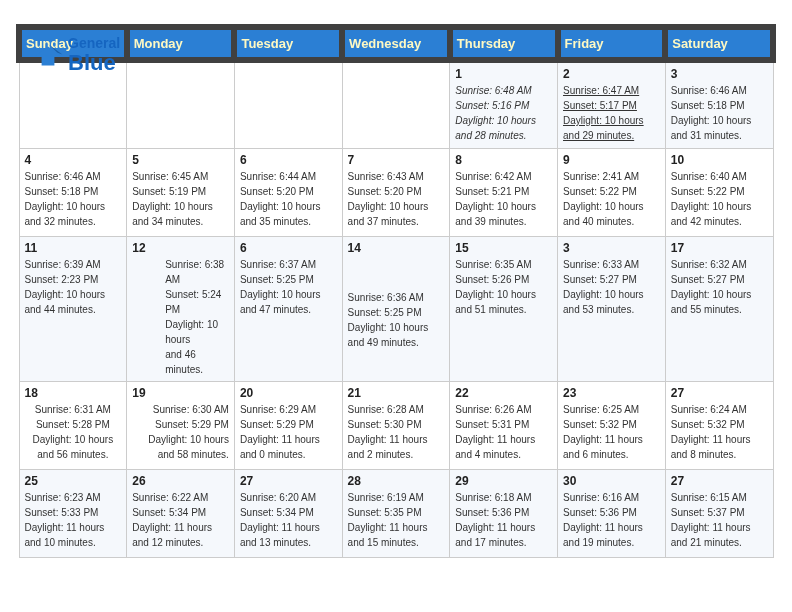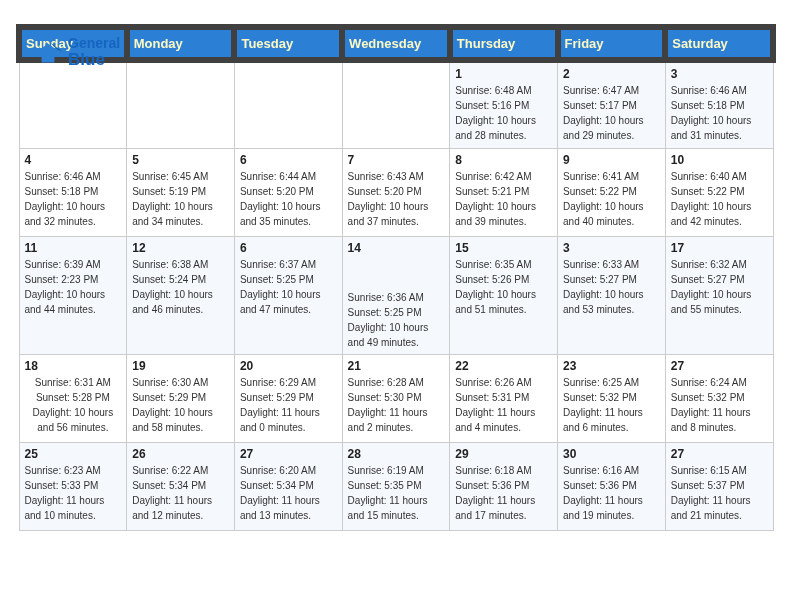--- a/index.html
+++ b/index.html
@@ -86,21 +86,21 @@
 <body>
 
 <div class="top-section">
   <div class="logo">
     <svg class="logo-bird" viewBox="0 0 40 40">
       <polygon points="20,8 36,20 28,20 28,32 12,32 12,20 4,20" fill="#2b7fd4"></polygon>
       <polygon points="20,5 38,18 32,16" fill="#1a5fa8"></polygon>
     </svg>
     <div>
       <div style="color:#1565c0;font-weight:bold;font-size:14px;line-height:1.1;">General</div>
-      <div style="color:#1565c0;font-weight:bold;font-size:17px;line-height:1.1;">Blue</div>
+      <div style="color:#1565c0;font-weight:bold;font-size:22px;line-height:1.1;">Blue</div>
     </div>
   </div>
   <div class="header">
     <div class="month-year"></div>
     <div class="location"></div>
   </div>
 </div>
 
 <table>
   <thead>
@@ -115,28 +115,28 @@
       </tr>
   </thead>
   <tbody id="calendar-body">
   <tr>
         <td class="empty"></td>
         <td class="empty"></td>
         <td class="empty"></td>
         <td class="empty"></td>
         <td>
           <span class="day-num">1</span>
-          <div class="day-info" style="white-space: pre-line;">Sunrise: 6:48 AM
+          <div class="day-info" style="white-space: pre-line; font-style: italic;">Sunrise: 6:48 AM
 Sunset: 5:16 PM
 Daylight: 10 hours
 and 28 minutes.</div>
         </td>
         <td>
           <span class="day-num">2</span>
-          <div class="day-info" style="white-space: pre-line;">Sunrise: 6:47 AM
+          <div class="day-info" style="white-space: pre-line; text-decoration: underline;">Sunrise: 6:47 AM
 Sunset: 5:17 PM
 Daylight: 10 hours
 and 29 minutes.</div>
         </td>
         <td>
           <span class="day-num">3</span>
           <div class="day-info" style="white-space: pre-line;">Sunrise: 6:46 AM
 Sunset: 5:18 PM
 Daylight: 10 hours
 and 31 minutes.</div>
@@ -173,21 +173,21 @@
         </td>
         <td>
           <span class="day-num">8</span>
           <div class="day-info" style="white-space: pre-line;">Sunrise: 6:42 AM
 Sunset: 5:21 PM
 Daylight: 10 hours
 and 39 minutes.</div>
         </td>
         <td>
           <span class="day-num">9</span>
-          <div class="day-info" style="white-space: pre-line;">Sunrise: 6:41 AM
+          <div class="day-info" style="white-space: pre-line;">Sunrise: 2:41 AM
 Sunset: 5:22 PM
 Daylight: 10 hours
 and 40 minutes.</div>
         </td>
         <td>
           <span class="day-num">10</span>
           <div class="day-info" style="white-space: pre-line;">Sunrise: 6:40 AM
 Sunset: 5:22 PM
 Daylight: 10 hours
 and 42 minutes.</div>
@@ -196,21 +196,21 @@
       <tr>
         <td>
           <span class="day-num">11</span>
           <div class="day-info" style="white-space: pre-line;">Sunrise: 6:39 AM
 Sunset: 2:23 PM
 Daylight: 10 hours
 and 44 minutes.</div>
         </td>
         <td>
           <span class="day-num">12</span>
-          <div class="day-info" style="white-space: pre-line;">Sunrise: 6:38 AM
+          <div class="day-info" style="white-space: pre-line; margin-left: 33px;">Sunrise: 6:38 AM
 Sunset: 5:24 PM
 Daylight: 10 hours
 and 46 minutes.</div>
         </td>
         <td>
           <span class="day-num">6</span>
           <div class="day-info" style="white-space: pre-line;">Sunrise: 6:37 AM
 Sunset: 5:25 PM
 Daylight: 10 hours
 and 47 minutes.</div>
@@ -247,21 +247,21 @@
       <tr>
         <td>
           <span class="day-num">18</span>
           <div class="day-info" style="white-space: pre-line; text-align: center;">Sunrise: 6:31 AM
 Sunset: 5:28 PM
 Daylight: 10 hours
 and 56 minutes.</div>
         </td>
         <td>
           <span class="day-num">19</span>
-          <div class="day-info" style="white-space: pre-line;">Sunrise: 6:30 AM
+          <div class="day-info" style="white-space: pre-line; text-align: right;">Sunrise: 6:30 AM
 Sunset: 5:29 PM
 Daylight: 10 hours
 and 58 minutes.</div>
         </td>
         <td>
           <span class="day-num">20</span>
           <div class="day-info" style="white-space: pre-line;">Sunrise: 6:29 AM
 Sunset: 5:29 PM
 Daylight: 11 hours
 and 0 minutes.</div>

